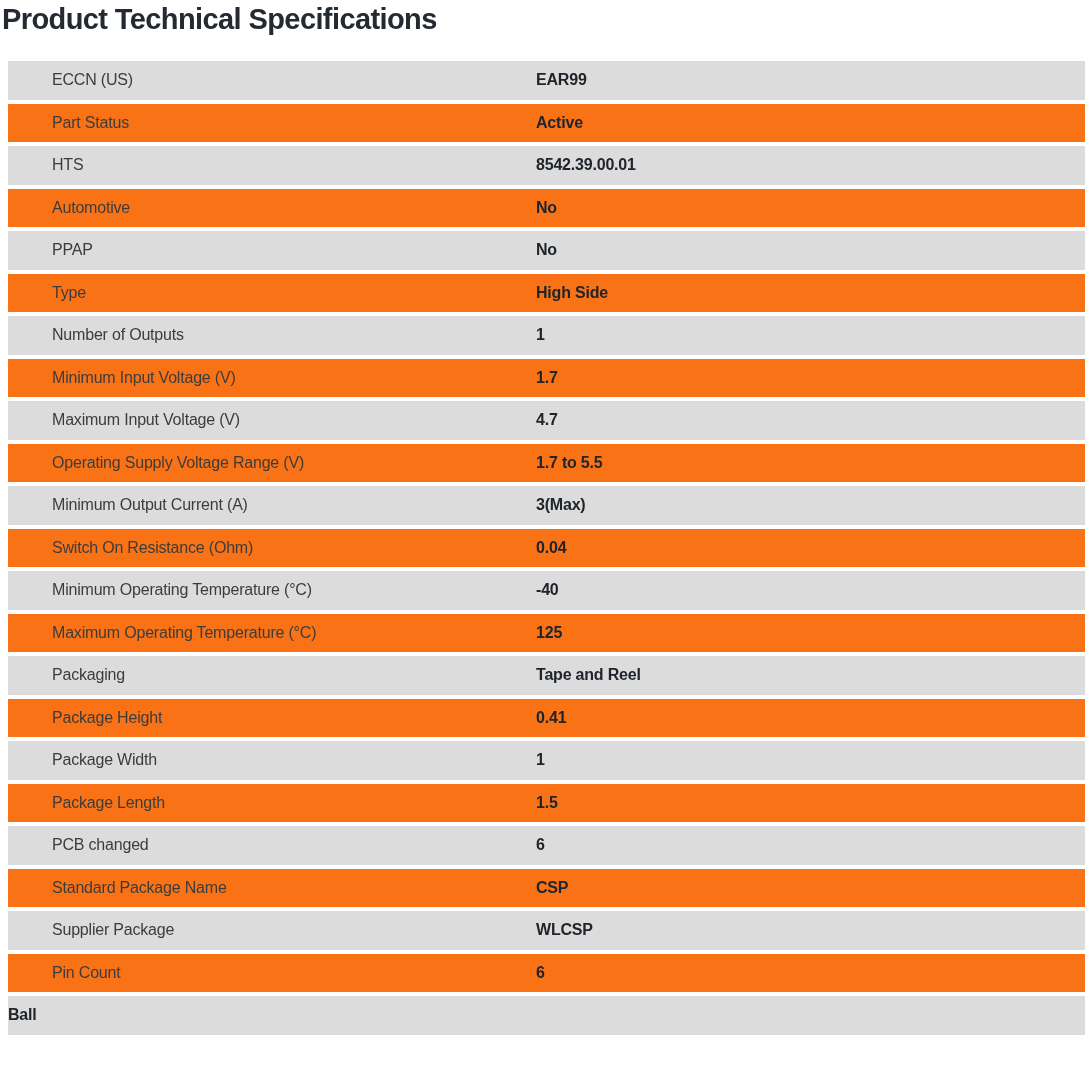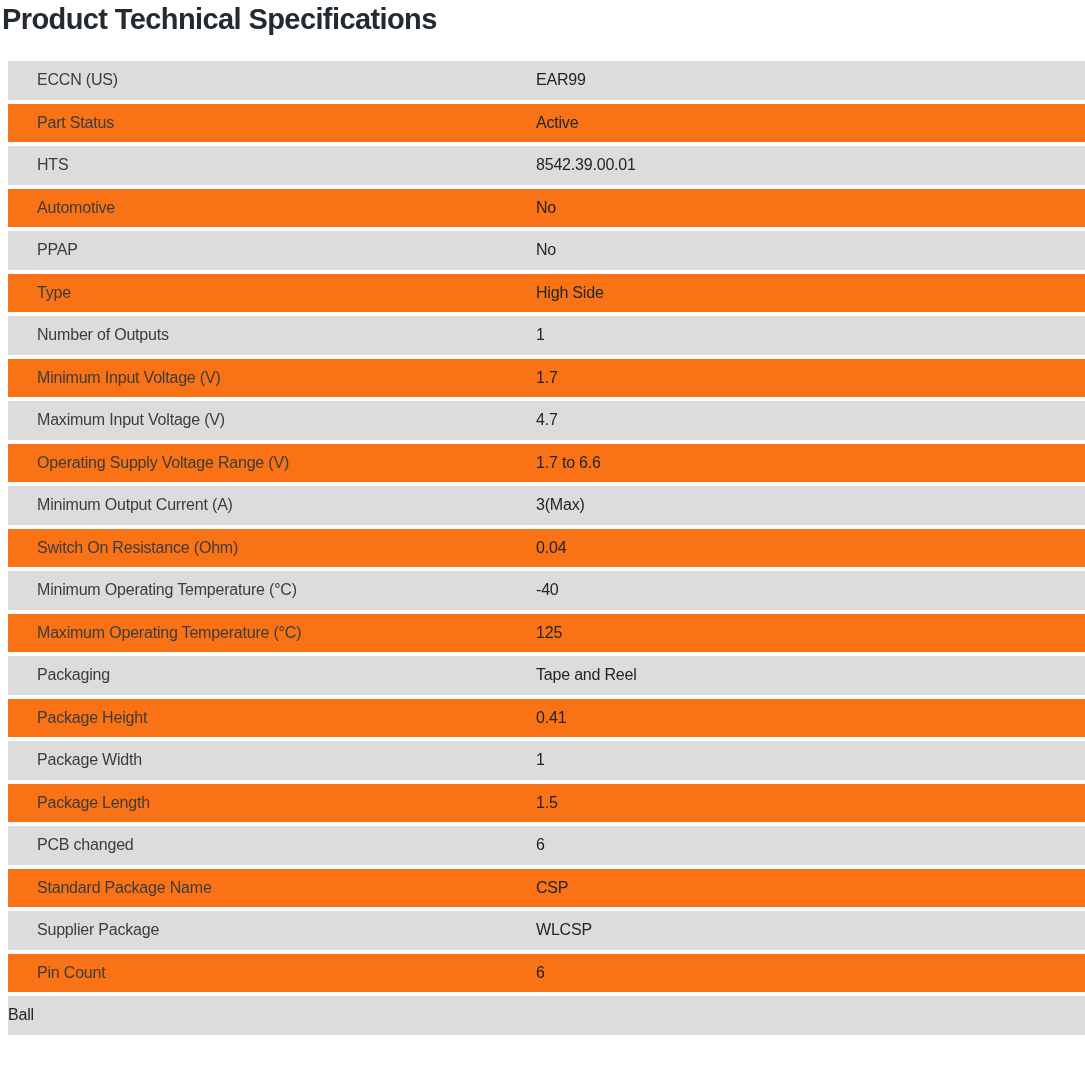--- a/index.html
+++ b/index.html
@@ -43,30 +43,30 @@
     height: 38.5px;
     margin: 0 0 4px 8px;
     font-size: 16px;
     background: #f97316;
   }
   .row:nth-child(odd) {
     background: var(--row-alt);
   }
   .cell.label {
     flex: 0 0 528px;
-    padding-left: 29px;
+    padding-left: 44px;
     color: var(--label-color);
     font-weight: 400;
     letter-spacing: -0.2px;
     white-space: nowrap;
   }
   .cell.value {
     flex: 1 1 auto;
     color: var(--value-color);
-    font-weight: 400;
+    font-weight: 700;
     letter-spacing: -0.2px;
     white-space: nowrap;
   }
 </style>
 </head>
 <body>
 
 <div class="page">
   <h1 class="page-title">Product Technical Specifications</h1>
 
@@ -111,21 +111,21 @@
     <div class="cell value">1.7</div>
   </div>
 
   <div class="row">
     <div class="cell label">Maximum Input Voltage (V)</div>
     <div class="cell value">4.7</div>
   </div>
 
   <div class="row">
     <div class="cell label">Operating Supply Voltage Range (V)</div>
-    <div class="cell value">1.7 to 6.6</div>
+    <div class="cell value">1.7 to 5.5</div>
   </div>
 
   <div class="row">
     <div class="cell label">Minimum Output Current (A)</div>
     <div class="cell value">3(Max)</div>
   </div>
 
   <div class="row">
     <div class="cell label">Switch On Resistance (Ohm)</div>
     <div class="cell value">0.04</div>

